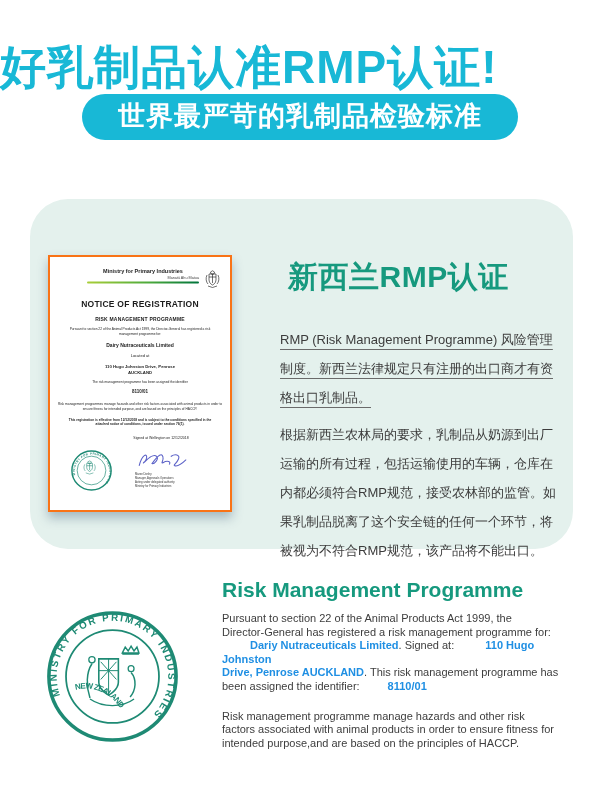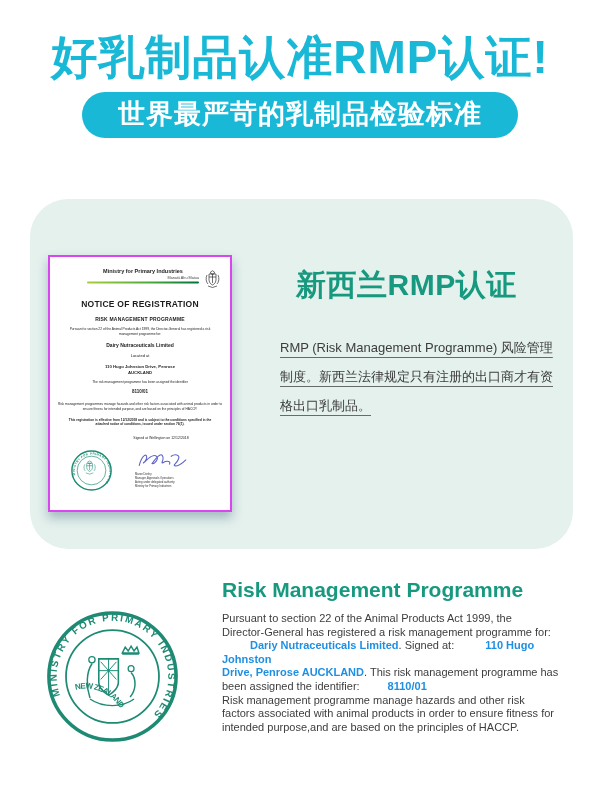--- a/index.html
+++ b/index.html
@@ -1,32 +1,32 @@
 <!DOCTYPE html>
 <html><head>
 <meta charset="utf-8">
 <style>
   html,body{margin:0;padding:0;background:#ffffff;}
   .page{position:relative;width:600px;height:789px;background:#ffffff;overflow:hidden;
         font-family:"Liberation Sans","DejaVu Sans",sans-serif;}
 
   
-  .main-title{margin:32px 0 0 0;text-align:center;font-size:46px;line-height:1.1;
+  .main-title{margin:42px 0 0 0;text-align:left;font-size:46px;line-height:1.1;
               font-weight:900;color:#18b8d6;letter-spacing:1px;}
-  .pill{display:block;width:fit-content;margin:9px auto 0 auto;background:#18b8d6;color:#ffffff;
+  .pill{display:block;width:fit-content;margin:1px auto 0 auto;background:#18b8d6;color:#ffffff;
         font-size:27px;font-weight:800;line-height:1;padding:9px 36px 10px 36px;border-radius:26px;
         letter-spacing:1px;}
 
   
   .mint-panel{position:absolute;left:30px;top:199px;width:543px;height:350px;
               background:#e4f1ed;border-radius:38px;}
 
   
   .cert-card{position:absolute;left:18px;top:56px;width:180px;height:253px;background:#ffffff;
-             border:2px solid #d946ef;box-shadow:0 6px 10px rgba(50,80,110,.35);overflow:hidden;}
+             border:2px solid #f97316;box-shadow:0 6px 10px rgba(50,80,110,.35);overflow:hidden;}
   .cert-scale{width:360px;height:506px;transform:scale(.5);transform-origin:0 0;color:#1c1c1c;}
   .cert-header{display:flex;justify-content:flex-end;align-items:flex-start;padding:22px 18px 0 0;}
   .ministry-col{display:flex;flex-direction:column;align-items:center;}
   .ministry-name{font-size:11px;font-weight:700;color:#1c1c1c;}
   .ministry-maori{font-size:7.5px;color:#444;margin-top:2px;align-self:flex-end;}
   .swoosh{width:224px;height:4px;margin-top:4px;border-radius:2px;
           background:linear-gradient(90deg,#a9ce38,#4daa3c 55%,#00743c);}
   .crest{margin-left:10px;}
   .cert-center{text-align:center;}
   .cert-title{font-size:17px;font-weight:800;letter-spacing:.5px;margin-top:18px;}
@@ -41,32 +41,32 @@
   .cert-body{font-size:6.5px;line-height:1.45;margin:16px auto 0 auto;width:330px;color:#222;}
   .cert-eff{font-size:6.5px;line-height:1.45;font-weight:800;margin:12px auto 0 auto;width:300px;}
   .cert-signed{font-size:7px;margin-top:18px;text-align:center;padding-left:84px;color:#222;}
   .cert-footer{display:flex;justify-content:space-between;align-items:flex-start;
                padding:20px 26px 0 40px;}
   .sig-block{width:164px;display:flex;flex-direction:column;}
   .sig-lines{font-size:5.5px;line-height:1.5;color:#333;margin-top:4px;white-space:pre-line;}
 
   
   .intro-col{position:absolute;left:250px;top:50px;width:280px;}
-  .intro-heading{margin:16px;font-size:30px;font-weight:800;color:#16997e;letter-spacing:.5px;}
+  .intro-heading{margin:8px;font-size:30px;font-weight:800;color:#16997e;letter-spacing:.5px;}
   .intro-underlined{margin:27px 3px 0 0;font-size:13px;line-height:29px;color:#3c3c3c;
         white-space:pre-line;text-decoration:underline;text-underline-offset:5px;
         text-decoration-thickness:1px;text-decoration-color:#6a6a6a;}
   .intro-body{margin:8px 0 0 0;font-size:13px;line-height:29px;color:#3c3c3c;white-space:pre-line;}
 
   
   .big-stamp{position:absolute;left:44px;top:608px;}
   .rmp-col{position:absolute;left:222px;top:578px;width:356px;}
   .rmp-heading{margin:0;font-size:21px;font-weight:800;color:#16997e;}
   .rmp-p{margin:10px 0 0 0;font-size:11px;line-height:13.6px;color:#3d3d3d;white-space:pre-line;}
-  .rmp-p + .rmp-p{margin-top:0;}
+  .rmp-p + .rmp-p{margin-top:16px;}
   .hl{color:#1f8fe3;font-weight:700;padding-left:28px;}
 </style>
 </head>
 <body>
 
 <div class="page">
 
   <h1 class="main-title">好乳制品认准RMP认证!</h1>
   <div class="pill">世界最严苛的乳制品检验标准</div>
 
@@ -131,20 +131,25 @@
           </div>
         </div>
       </div>
     </div>
 
     <div class="intro-col">
       <h2 class="intro-heading">新西兰RMP认证</h2>
       <p class="intro-underlined">RMP (Risk Management Programme) 风险管理
 制度。新西兰法律规定只有注册的出口商才有资
 格出口乳制品。</p>
+      <p class="intro-body">根据新西兰农林局的要求，乳制品从奶源到出厂
+运输的所有过程，包括运输使用的车辆，仓库在
+内都必须符合RMP规范，接受农林部的监管。如
+果乳制品脱离了这个安全链的任何一个环节，将
+被视为不符合RMP规范，该产品将不能出口。</p>
     </div>
   </div>
 
   <svg class="big-stamp" width="137" height="137" viewBox="0 0 140 140">
     <g fill="none" stroke="#1e8a74">
       <circle cx="70" cy="70" r="65" stroke-width="3.6"></circle>
       <circle cx="70" cy="70" r="47.5" stroke-width="1.8"></circle>
 
       <path d="M80,46 l3,-6 3,4 3,-5 3,5 3,-4 2,6 z M80,47 h17" stroke-width="1.5"></path>
       <path d="M56,52 h20 v24 c0,8 -10,13 -10,13 c0,0 -10,-5 -10,-13 z" stroke-width="1.6"></path>

